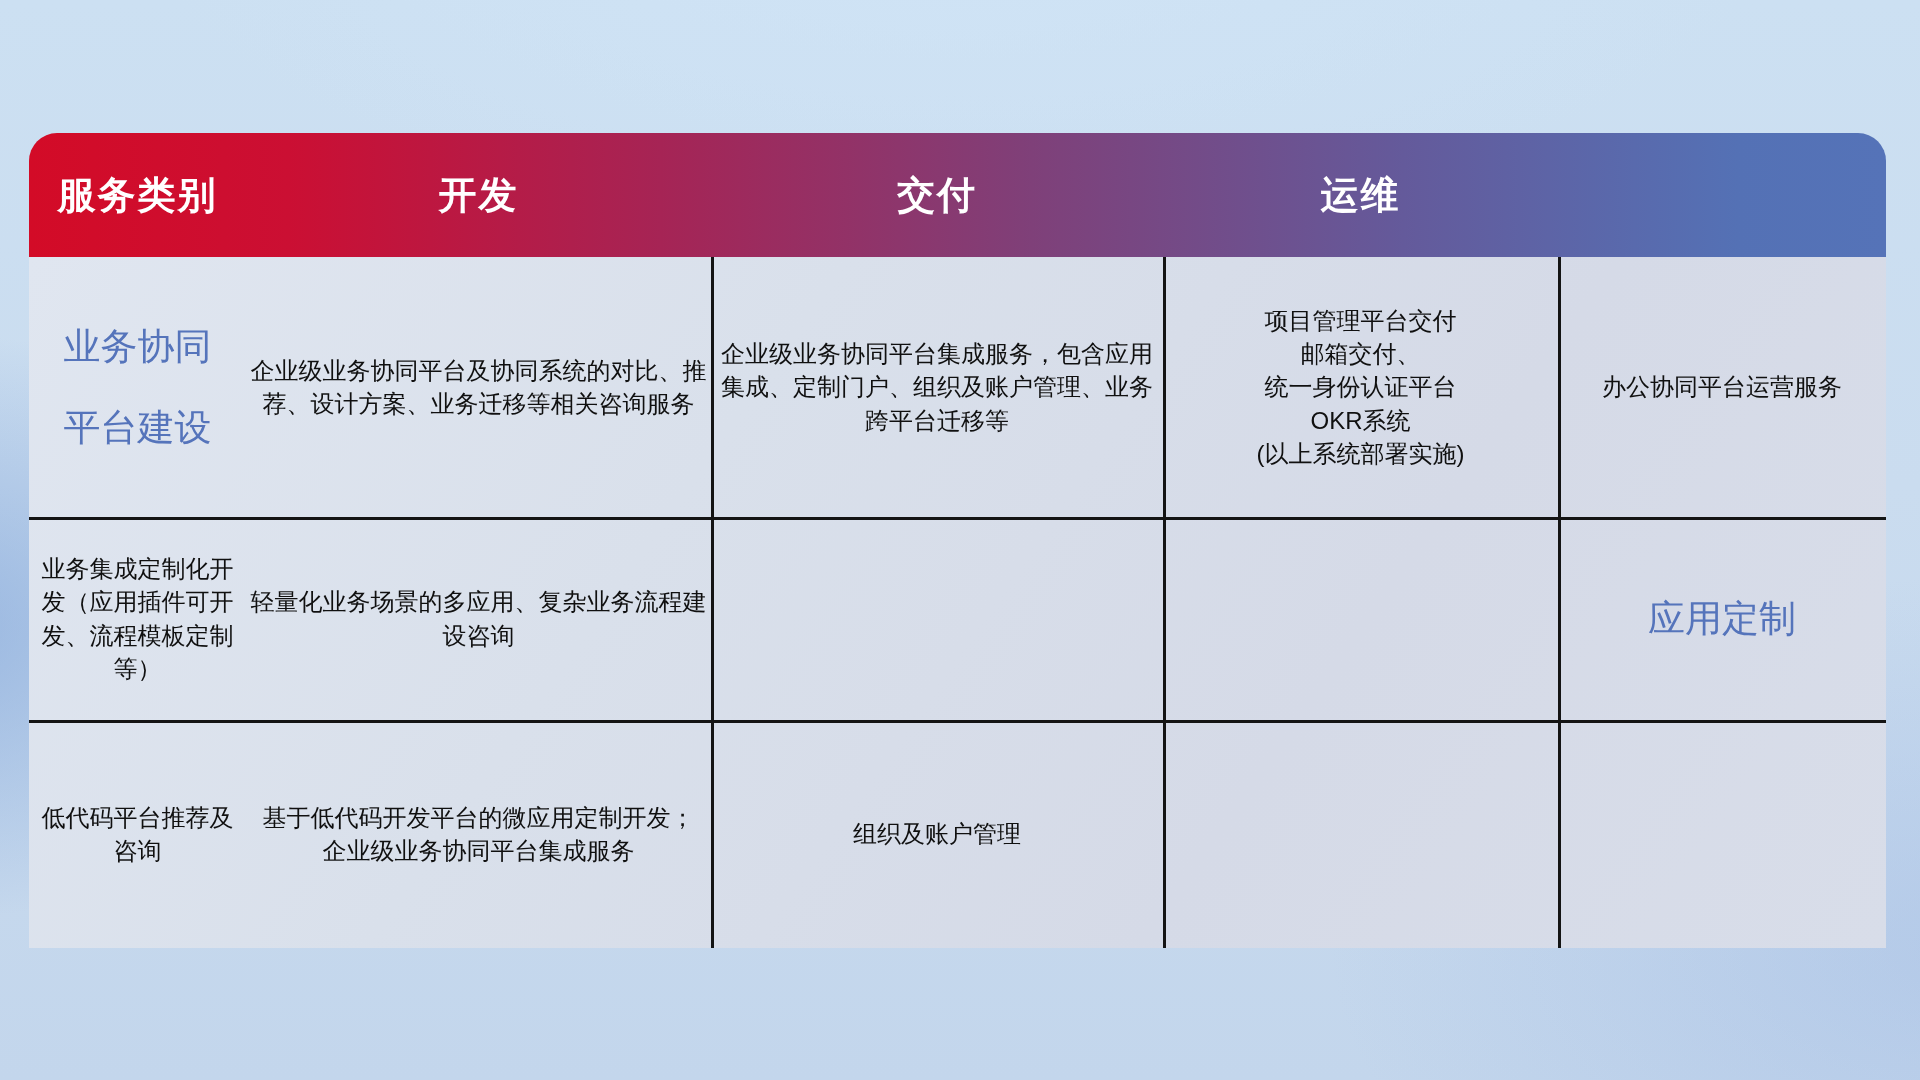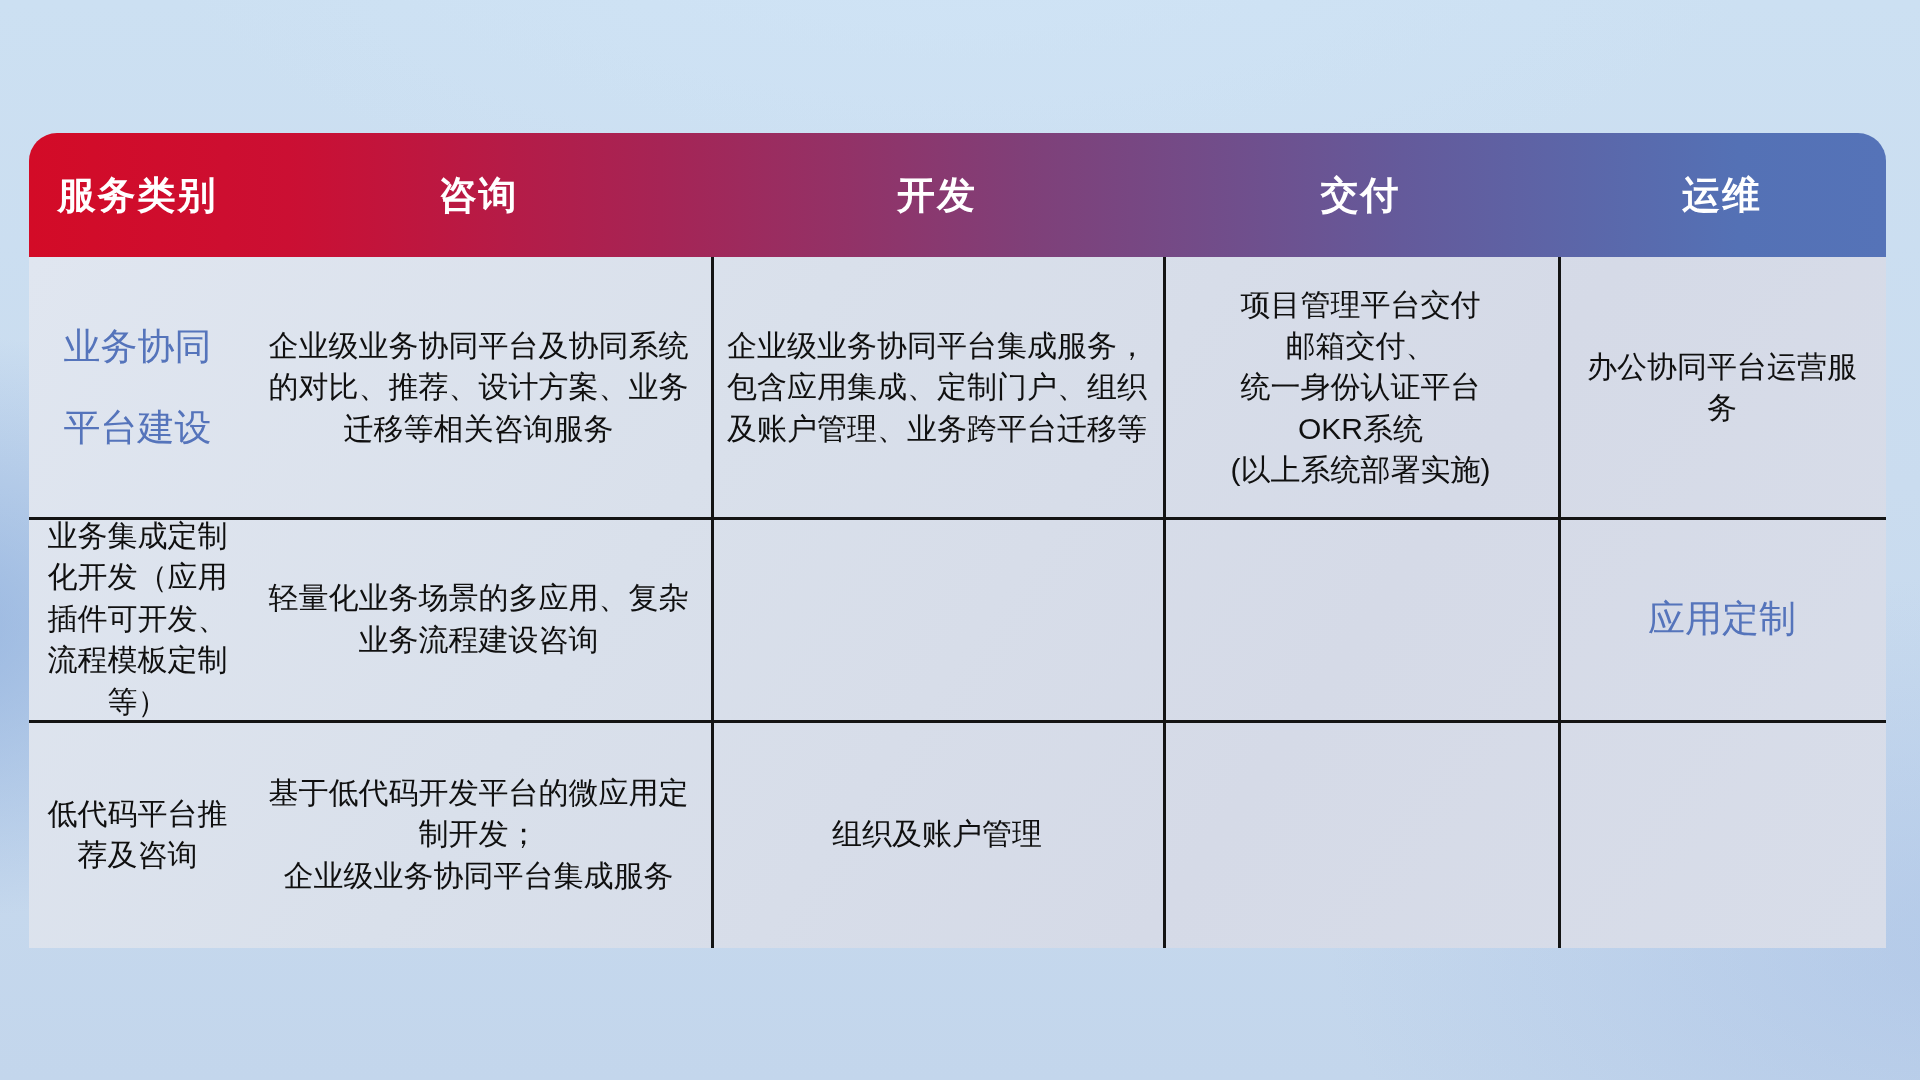--- a/index.html
+++ b/index.html
@@ -45,24 +45,24 @@
     grid-template-columns: 217px 465px 452px 395px 328px;
     grid-template-rows: 260px 203px auto;
     background: linear-gradient(125deg, #e0e6f0 0%, #d9e0eb 35%, #d5dae7 68%, #d8dde9 100%);
   }
 
   .cell {
     display: flex;
     align-items: center;
     justify-content: center;
     text-align: center;
-    padding: 6px 16px;
+    padding: 6px 4px;
     white-space: pre-line;
     color: #101010;
-    font-size: 30px;
+    font-size: 24px;
     line-height: 1.38;
   }
   .cell.category {
     color: #5574bb;
     font-weight: 400;
     font-size: 37px;
     line-height: 1.55;
     padding: 6px 6px;
   }
   .cell.category.tall { line-height: 2.2; }
@@ -87,21 +87,20 @@
   .hline.h2 { top: 463px; }
 </style>
 </head>
 <body>
 
 <div class="page">
   <div class="service-table">
 
     <div class="thead">
       <div class="th">服务类别</div>
-      <div class="th">咨询</div>
       <div class="th">开发</div>
       <div class="th">交付</div>
       <div class="th">运维</div>
     </div>
 
     <div class="tbody">
 
       <div class="cell category tall">业务协同
 平台建设</div>
       <div class="cell">企业级业务协同平台及协同系统的对比、推荐、设计方案、业务迁移等相关咨询服务</div>

